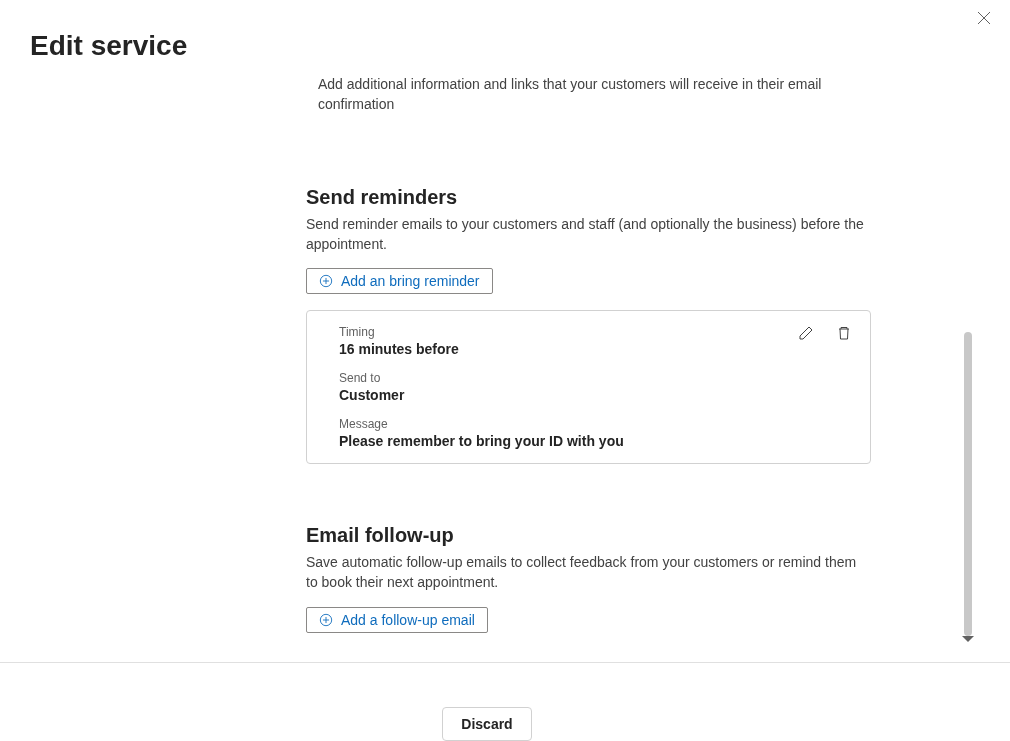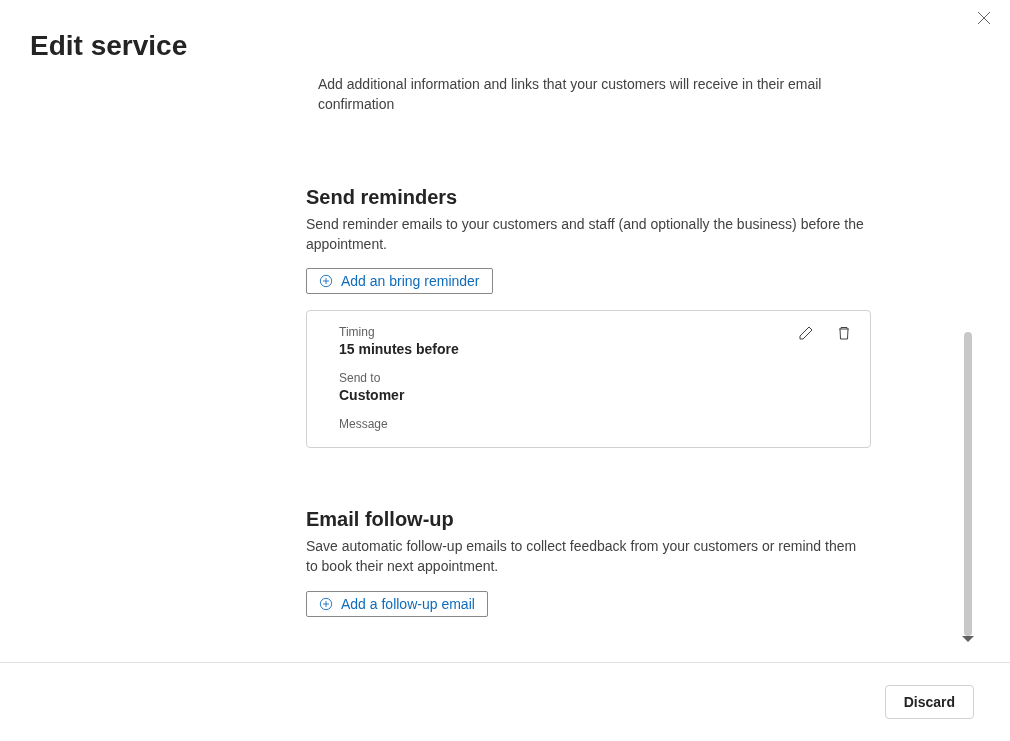--- a/index.html
+++ b/index.html
@@ -168,20 +168,21 @@
       left: 0;
       right: 0;
       height: 79px;
       border-top: 1px solid #e0e0e0;
       display: flex;
       justify-content: flex-end;
       align-items: center;
       padding-right: 36px;
       gap: 18px;
       background: #ffffff;
+      flex-direction: column;
     }
     
     .btn-secondary {
       padding: 8px 18px;
       border: 1px solid #d1d1d1;
       background: #ffffff;
       color: #242424;
       font-size: 14px;
       font-family: inherit;
       cursor: pointer;
@@ -241,30 +242,31 @@
           <svg width="16" height="16" viewBox="0 0 16 16" fill="none" stroke="#424242" stroke-width="1">
             <path d="M3 4 L13 4"></path>
             <path d="M5 4 L5 2.5 L11 2.5 L11 4"></path>
             <path d="M4 4 L4.5 14 L11.5 14 L12 4"></path>
           </svg>
         </div>
       </div>
 
       <div class="field-group">
         <div class="field-label">Timing</div>
-        <div class="field-value">15 minutes before</div>
+        <div class="field-value">16 minutes before</div>
       </div>
 
       <div class="field-group">
         <div class="field-label">Send to</div>
         <div class="field-value">Customer</div>
       </div>
 
       <div class="field-group">
         <div class="field-label">Message</div>
+        <div class="field-value">Please remember to bring your ID with you</div>
       </div>
     </div>
   </div>
 
   <div class="section" style="margin-top: 60px;">
     <h2 class="section-title">Email follow-up</h2>
     <p class="section-description">Save automatic follow-up emails to collect feedback from your customers or remind them to book their next appointment.</p>
     
     <button class="outline-button">
       <svg class="plus-circle-icon" viewBox="0 0 16 16" fill="none" stroke="#0f6cbd" stroke-width="1">

